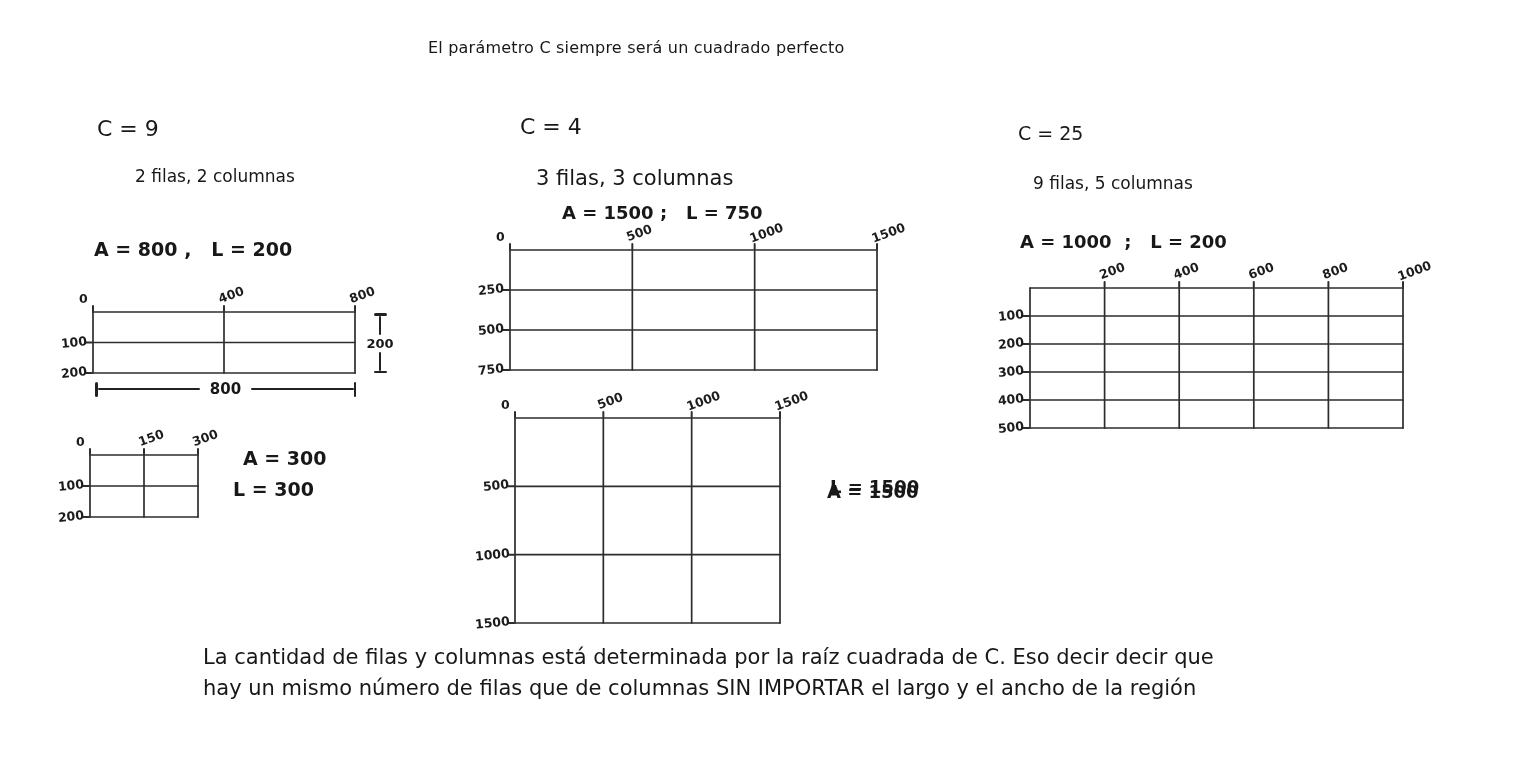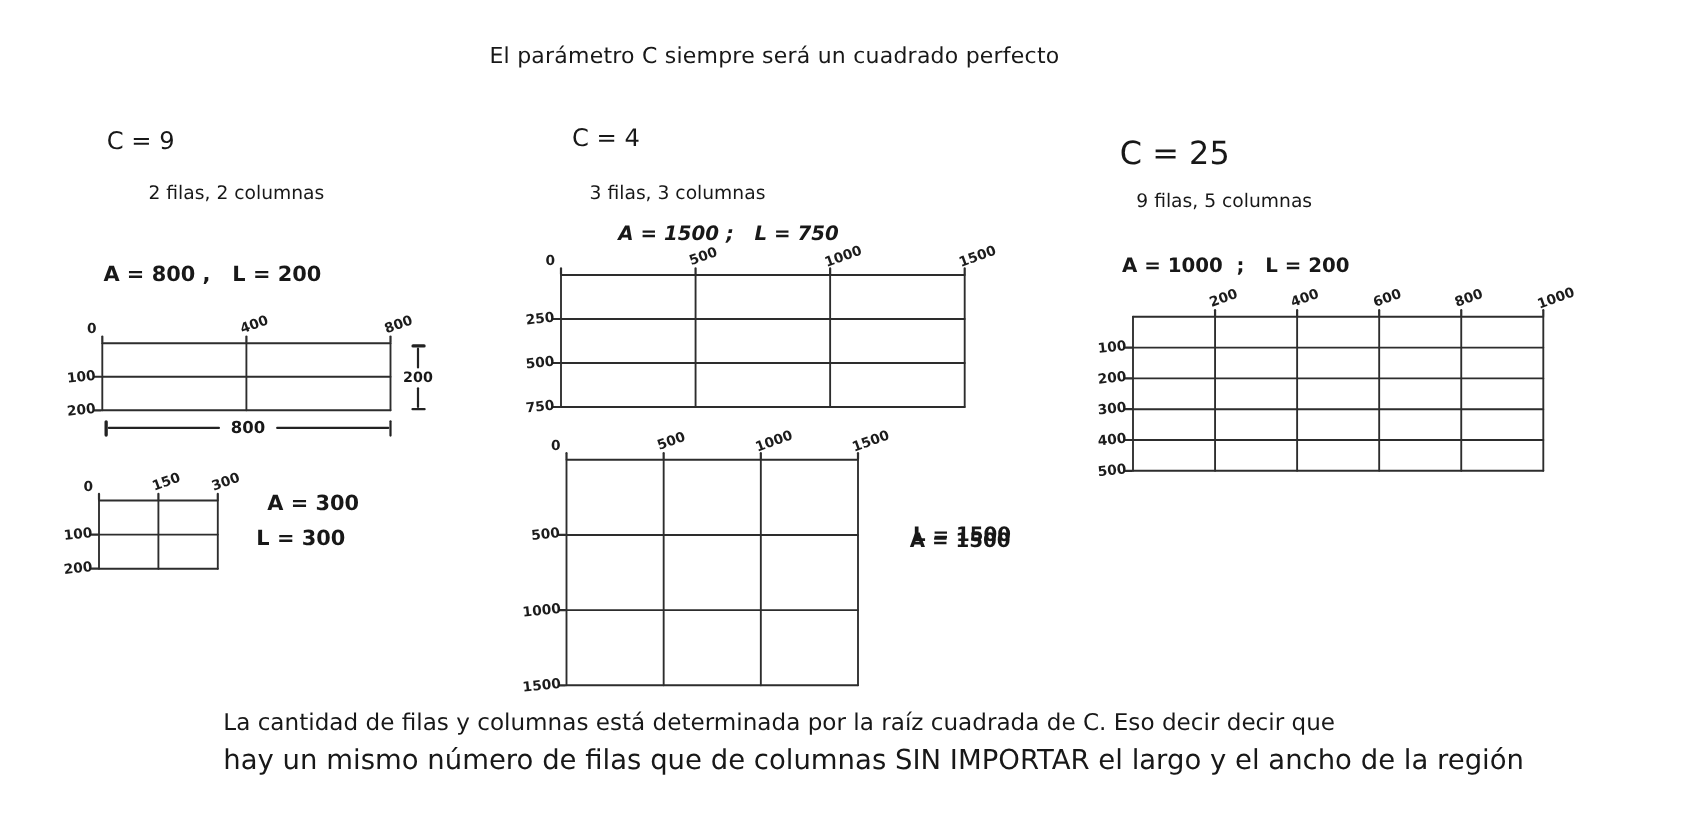--- a/index.html
+++ b/index.html
@@ -1,36 +1,36 @@
 <!DOCTYPE html>
 <html><head>
 <meta charset="utf-8">
 <style>
   html,body{margin:0;padding:0;}
   body{
     width:1532px;height:757px;background:#ffffff;position:relative;
     font-family:"DejaVu Sans","Liberation Sans",sans-serif;overflow:hidden;
   }
   .txt{position:absolute;color:#181818;white-space:pre;line-height:1.2;}
-  #title{left:428px;top:38px;font-size:20px;letter-spacing:.2px;margin-left:17px;}
+  #title{left:428px;top:38px;font-size:16px;letter-spacing:.2px;}
   #s1c{left:97px;top:116px;font-size:22px;}
   #s1size{left:135px;top:166px;font-size:17px;}
   #s1al{left:94px;top:238px;font-size:19px;font-weight:bold;}
   #s2c{left:520px;top:114px;font-size:22px;}
-  #s2size{left:536px;top:166px;font-size:17px;text-align:center;}
-  #s2al{left:562px;top:202px;font-size:18px;font-weight:bold;font-style:italic;}
-  #s3c{left:1018px;top:122px;font-size:29px;text-align:right;}
+  #s2size{left:536px;top:166px;font-size:21px;text-align:center;}
+  #s2al{left:562px;top:202px;font-size:18px;font-weight:bold;}
+  #s3c{left:1018px;top:122px;font-size:19px;text-align:right;}
   #s3size{left:1033px;top:173px;font-size:17px;}
   #s3al{left:1020px;top:231px;font-size:18px;font-weight:bold;}
   #g1a0{left:243px;top:447px;font-size:19px;font-weight:bold;}
   #g1a1{left:233px;top:478px;font-size:19px;font-weight:bold;}
   #g3a0{left:827px;top:441px;font-size:18px;font-weight:bold;margin-top:40px;}
   #g3a1{left:830px;top:476px;font-size:18px;font-weight:bold;}
   #footer1{left:203px;top:645px;font-size:21px;}
-  #footer2{left:203px;top:676px;font-size:25px;}
+  #footer2{left:203px;top:676px;font-size:21px;}
 
   .grid{position:absolute;}
   #g0{left:93px;top:312px;width:262px;height:61px;}
   #g1{left:90px;top:455px;width:108px;height:62px;}
   #g2{left:510px;top:250px;width:367px;height:120px;}
   #g3{left:515px;top:418px;width:265px;height:205px;}
   #g4{left:1030px;top:288px;width:373px;height:140px;}
 
   .tick-label{position:absolute;font-size:12.5px;font-weight:bold;color:#1c1c1c;white-space:nowrap;}
   .tick-label.top{top:-25px;transform:rotate(-20deg);}

